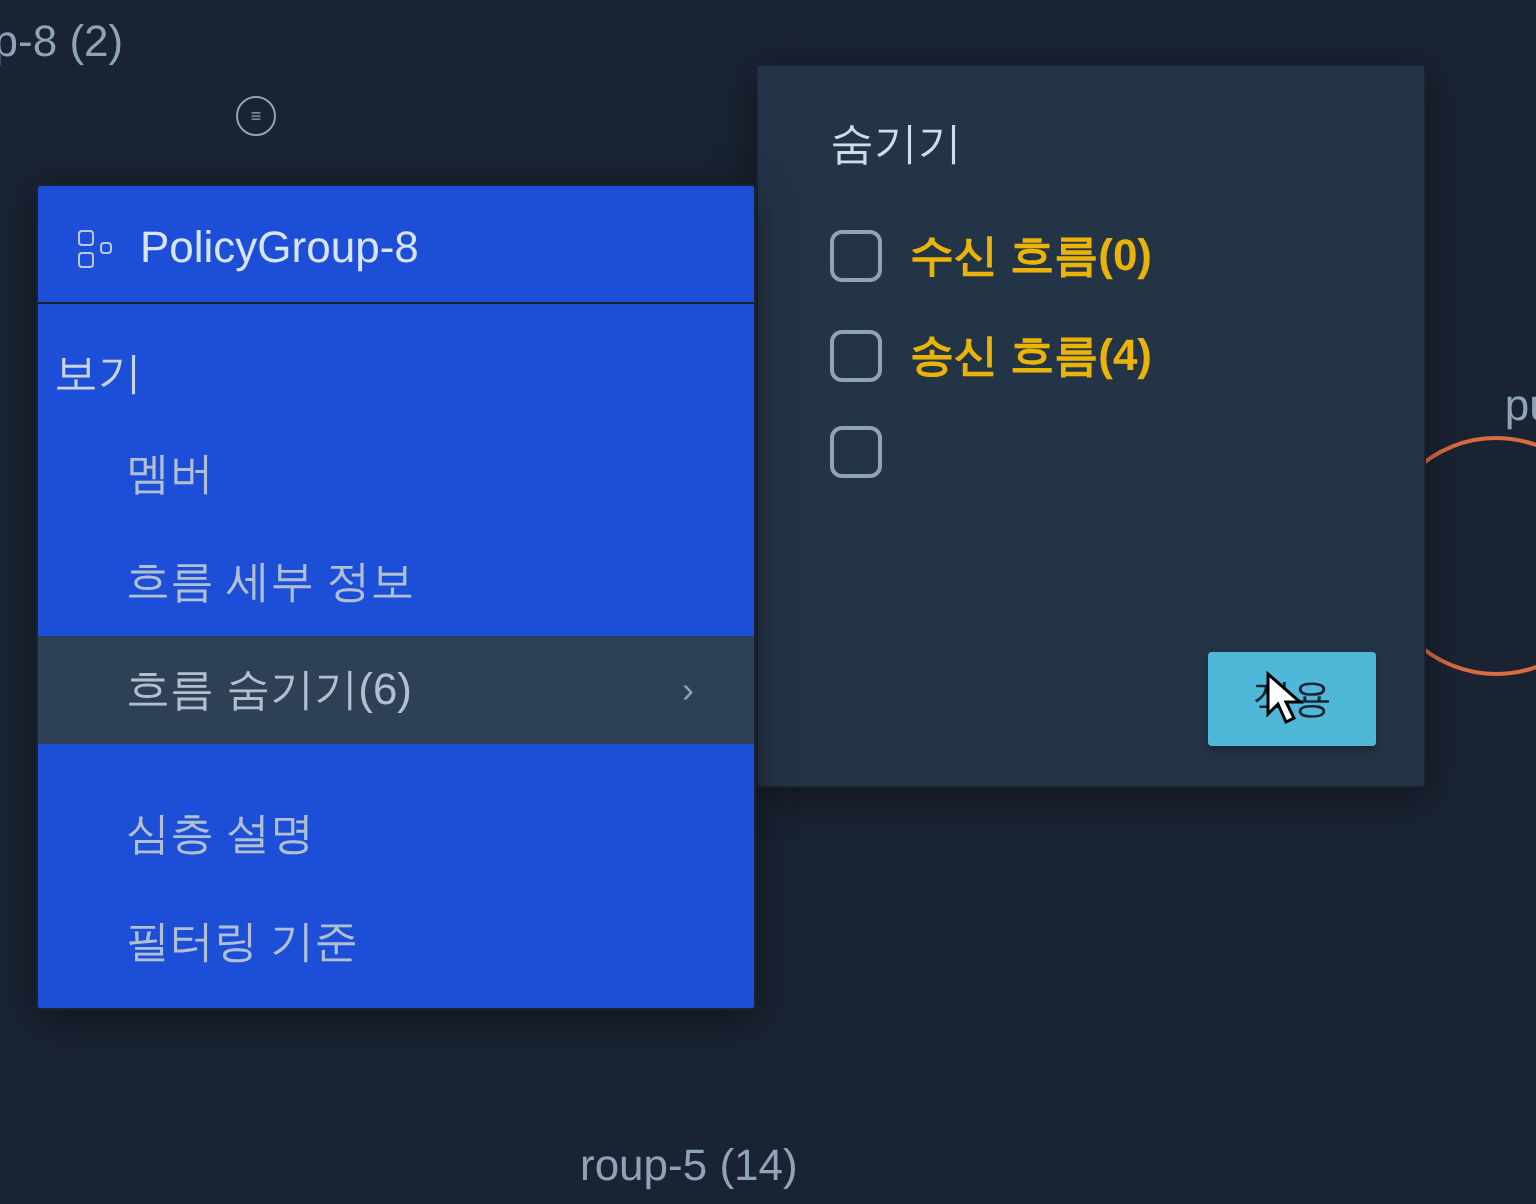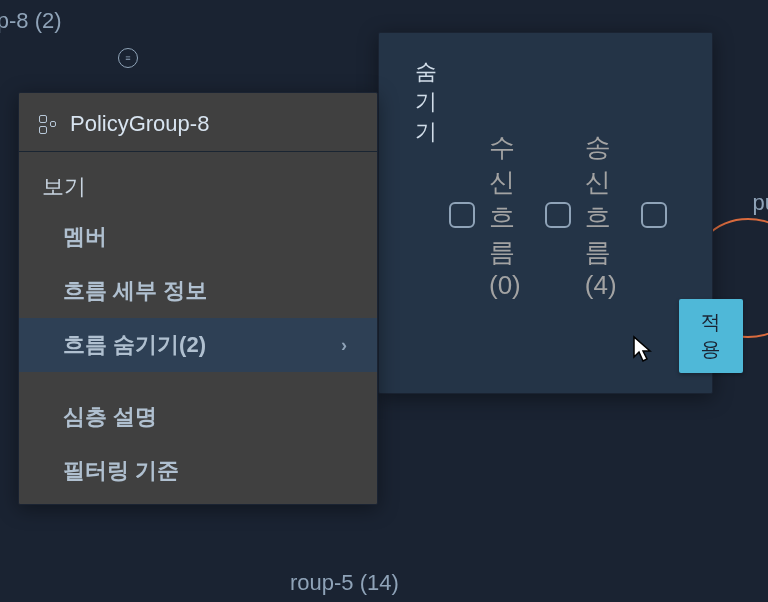--- a/index.html
+++ b/index.html
@@ -52,21 +52,21 @@
       font-size: 9px;
       color: #8fa3b8;
     }
     
     
     .context-menu {
       position: absolute;
       top: 92px;
       left: 18px;
       width: 360px;
-      background: #404040;
+      background: #1d4ed8;
       border-radius: 2px;
       box-shadow: 0 4px 20px rgba(0,0,0,0.4);
       border: 1px solid #1a2332;
       z-index: 10;
     }
     
     .menu-header {
       display: flex;
       align-items: center;
       padding: 18px 20px 14px 20px;
@@ -94,34 +94,33 @@
     }
     .menu-header-title {
       font-size: 22px;
       color: #d8e4f0;
     }
     
     .menu-section {
       padding: 12px 0 6px 0;
     }
     .menu-section-title {
-      padding: 8px 23px;
+      padding: 8px 8px;
       font-size: 22px;
       color: #c8d4e0;
       font-weight: 400;
     }
     .menu-item {
       padding: 12px 24px 12px 44px;
       font-size: 22px;
       color: #b0c0d0;
       cursor: pointer;
       display: flex;
       align-items: center;
       justify-content: space-between;
-      font-weight: bold;
     }
     .menu-item.active {
       background: #2e4055;
     }
     .chevron {
       font-size: 18px;
       color: #8fa3b8;
       margin-right: 6px;
     }
     
@@ -132,21 +131,21 @@
       left: 378px;
       width: 335px;
       height: 362px;
       background: #243447;
       border-radius: 2px;
       box-shadow: 0 4px 20px rgba(0,0,0,0.4);
       border: 1px solid #1a2332;
       z-index: 9;
       padding: 24px 24px 20px 24px;
       display: flex;
-      flex-direction: row;
+      flex-direction: column;
     }
     .submenu-title {
       font-size: 22px;
       color: #d0dce8;
       margin-bottom: 16px;
       padding-left: 12px;
     }
     .checkbox-row {
       display: flex;
       align-items: center;
@@ -155,22 +154,23 @@
       cursor: pointer;
     }
     .checkbox {
       width: 26px;
       height: 26px;
       border: 2px solid #8fa3b8;
       border-radius: 6px;
       flex-shrink: 0;
     }
     .checkbox-label {
-      font-size: 26px;
-      color: #a3a3a3;
+      font-size: 22px;
+      color: #eab308;
+      font-weight: bold;
     }
     .submenu-footer {
       margin-top: auto;
       display: flex;
       justify-content: flex-end;
     }
     .apply-btn {
       background: #4fb8d8;
       color: #1a2332;
       border: none;
@@ -218,21 +218,21 @@
 
   <div class="menu-section">
     <div class="menu-section-title">보기</div>
     <div class="menu-item">
       <span>멤버</span>
     </div>
     <div class="menu-item">
       <span>흐름 세부 정보</span>
     </div>
     <div class="menu-item active">
-      <span>흐름 숨기기(2)</span>
+      <span>흐름 숨기기(6)</span>
       <span class="chevron">›</span>
     </div>
   </div>
 
   <div class="menu-section">
     <div class="menu-item">
       <span>심층 설명</span>
     </div>
     <div class="menu-item">
       <span>필터링 기준</span>

